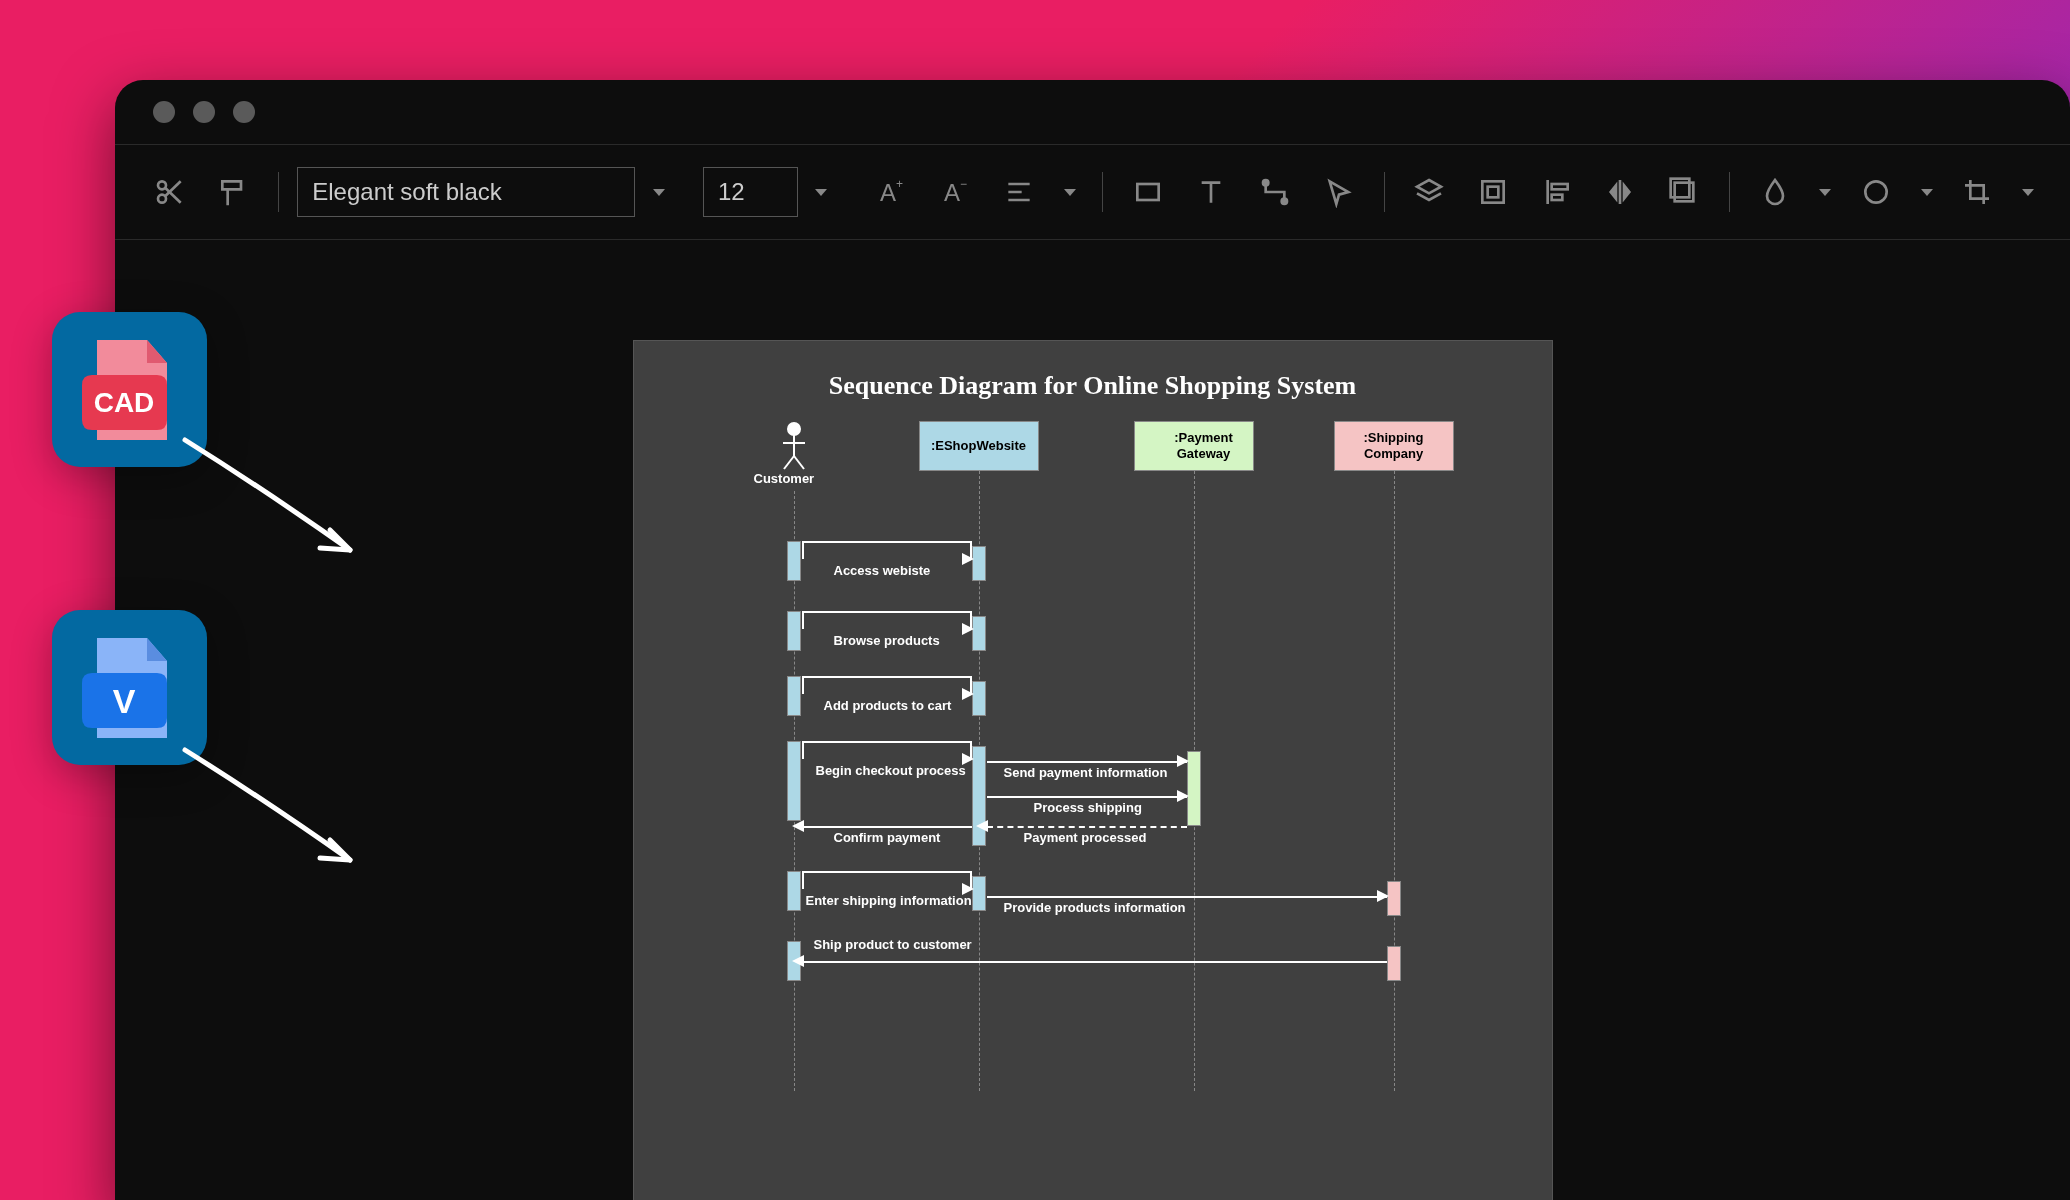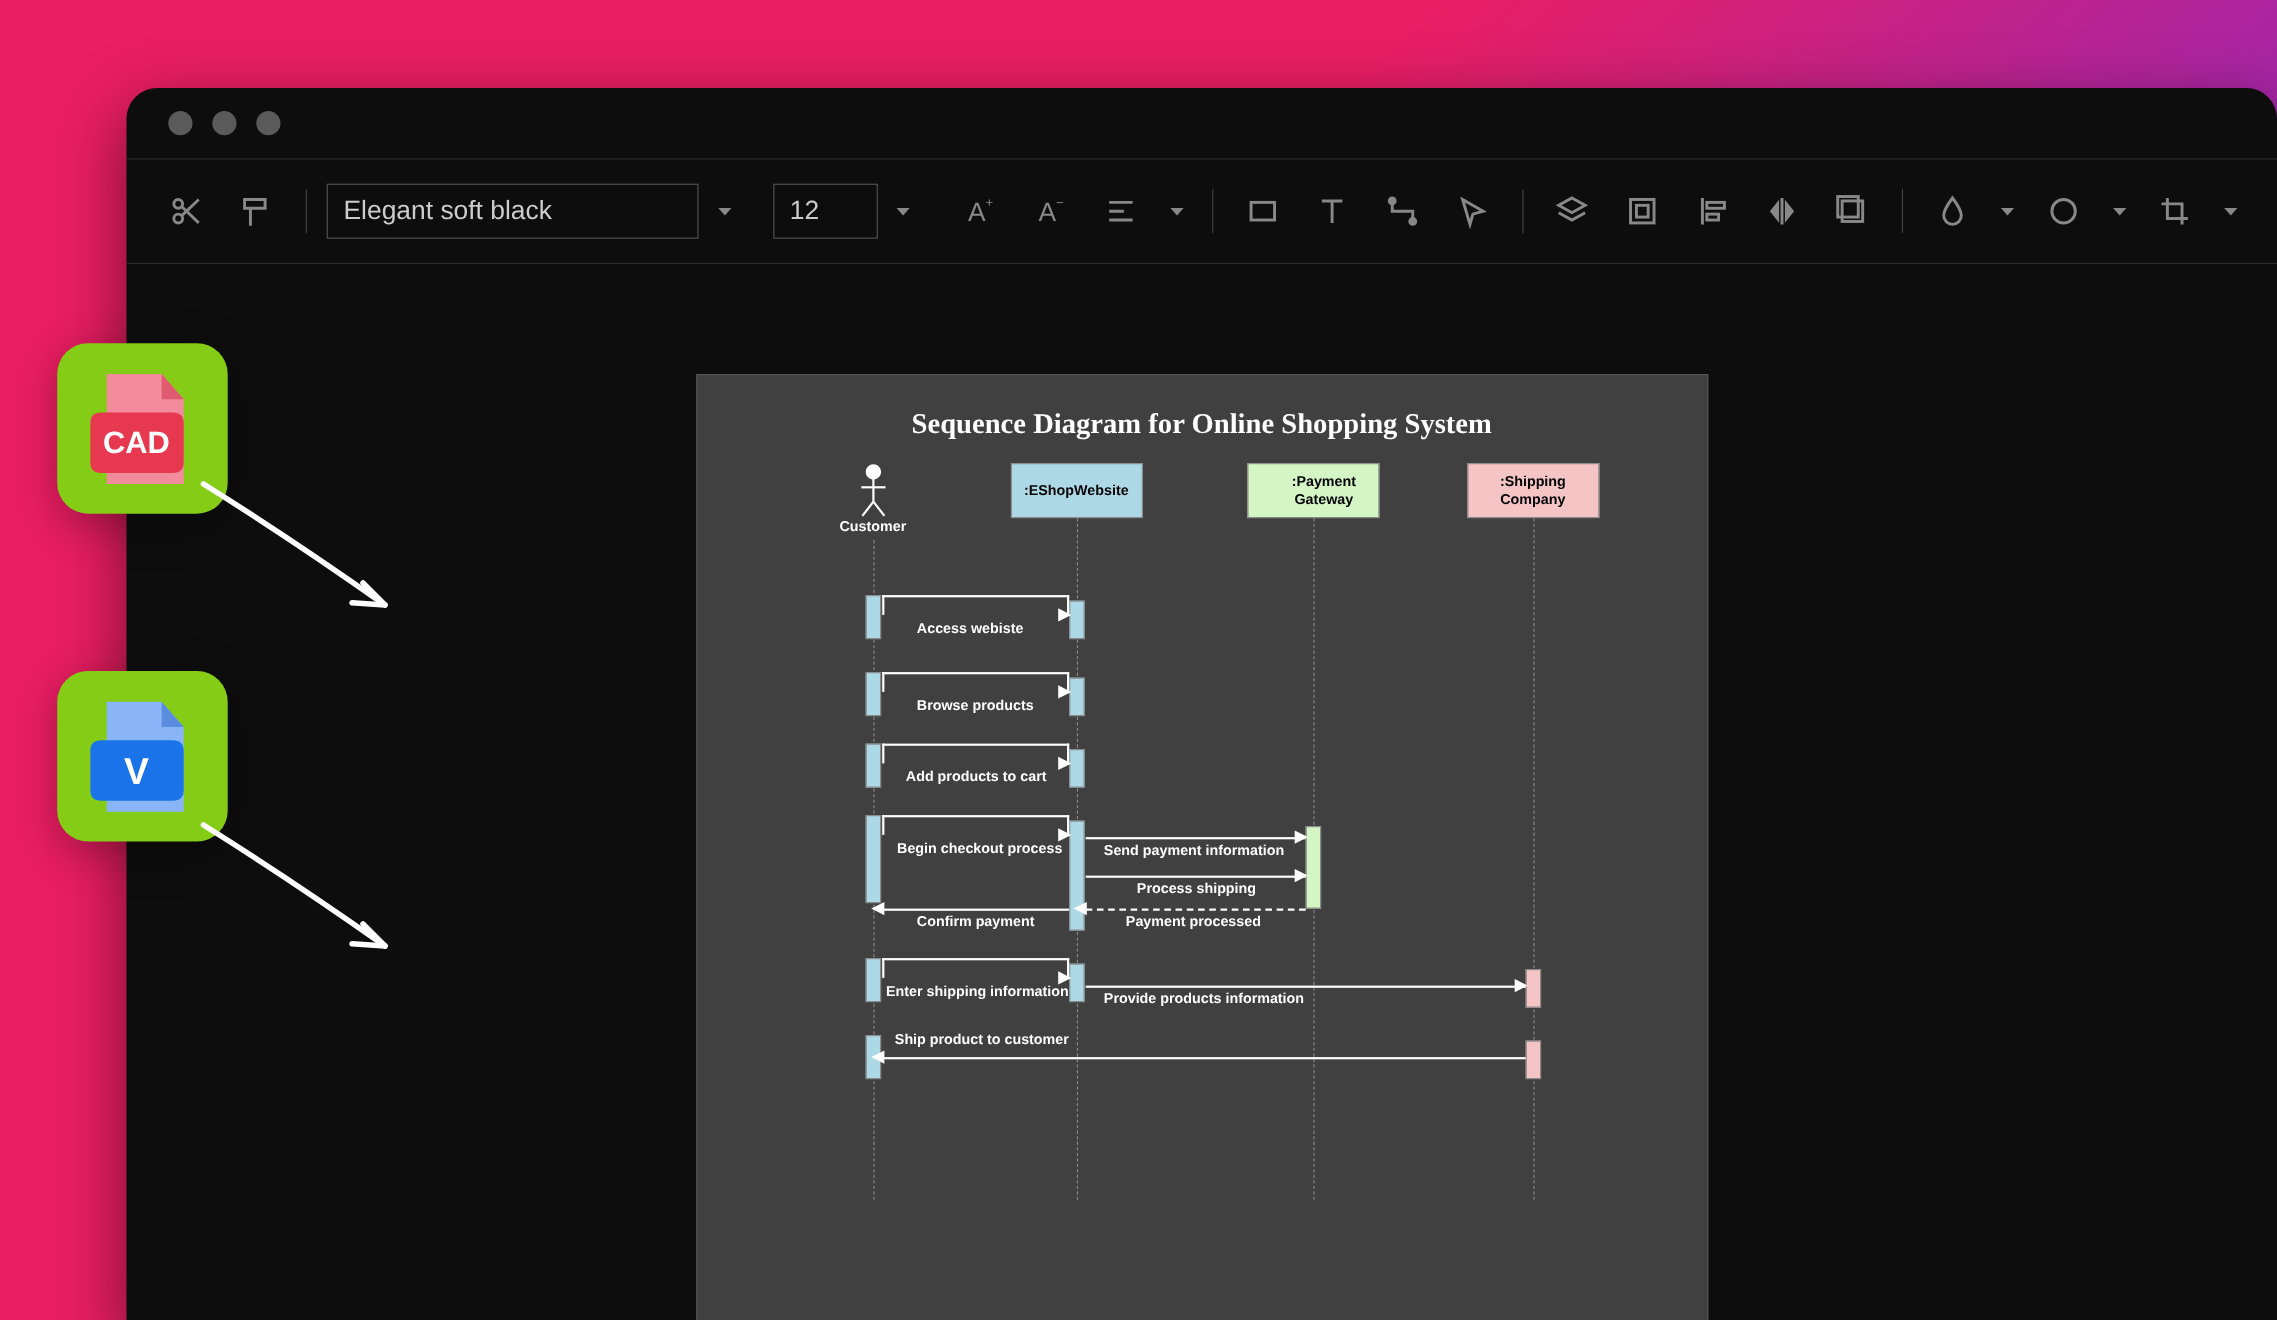--- a/index.html
+++ b/index.html
@@ -90,21 +90,21 @@
     width: 120px; height: 50px;
     border: 1px solid #888;
     font-size: 13px; font-weight: bold;
     display: flex; align-items: center; justify-content: center;
     text-align: center;
     z-index: 2;
     line-height: 1.2;
   }
   .actor {
     position: absolute; top: 0; left: 80px;
-    width: 80px; text-align: center;
+    width: 80px; text-align: left;
     font-size: 13px; font-weight: bold;
   }
   .actor svg { display: block; margin: 0 auto; }
   .lifeline-line {
     position: absolute; top: 50px; height: 620px;
     border-left: 1.5px dashed #888;
     z-index: 1;
   }
   .activation {
     position: absolute; width: 14px;
@@ -129,21 +129,21 @@
     border-bottom: 6px solid transparent;
     z-index: 5;
   }
   .arrowhead.right { border-left: 12px solid #fff; }
   .arrowhead.left { border-right: 12px solid #fff; }
 
   
   .overlay-icon {
     position: absolute;
     width: 155px; height: 155px;
-    background: #84cc16;
+    background: #0369a1;
     border-radius: 28px;
     box-shadow: 0 10px 40px rgba(0,0,0,0.3);
     display: flex; align-items: center; justify-content: center;
     z-index: 20;
   }
   .hand-arrow {
     position: absolute;
     z-index: 20;
   }
 </style>

